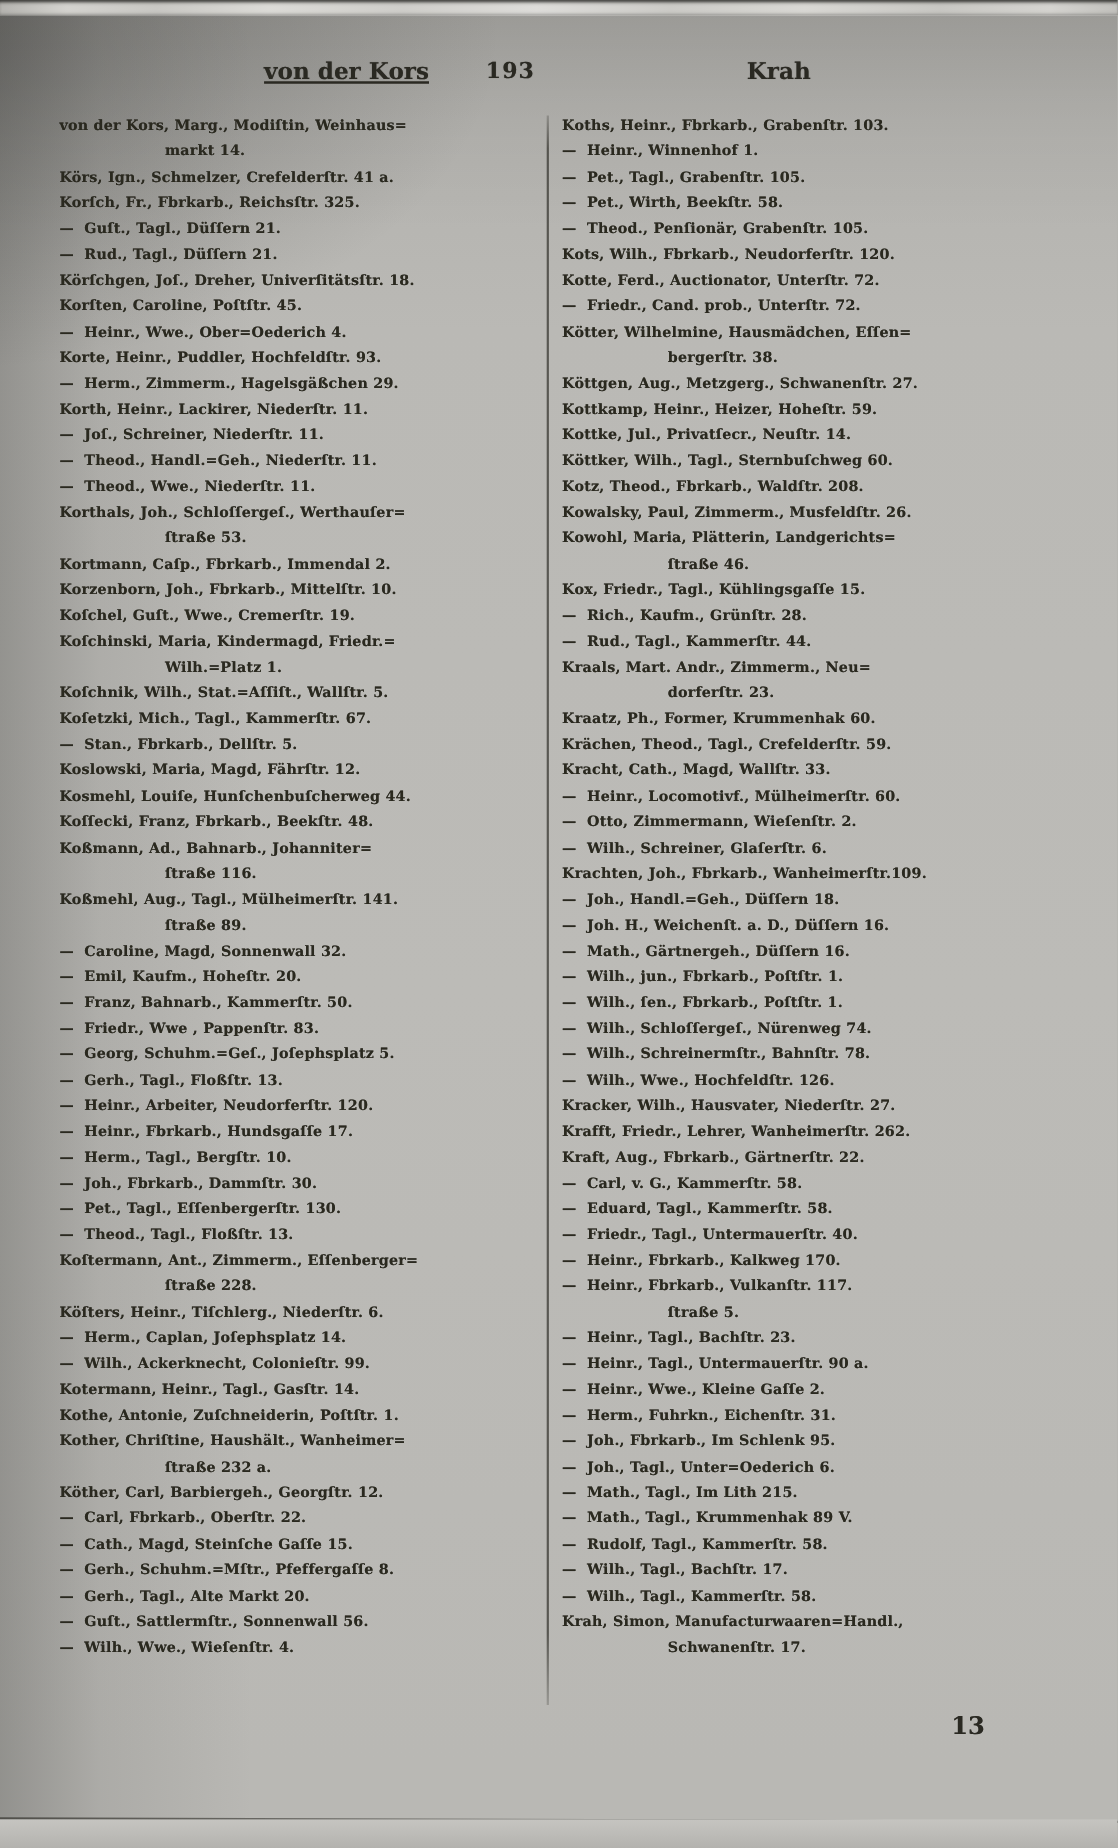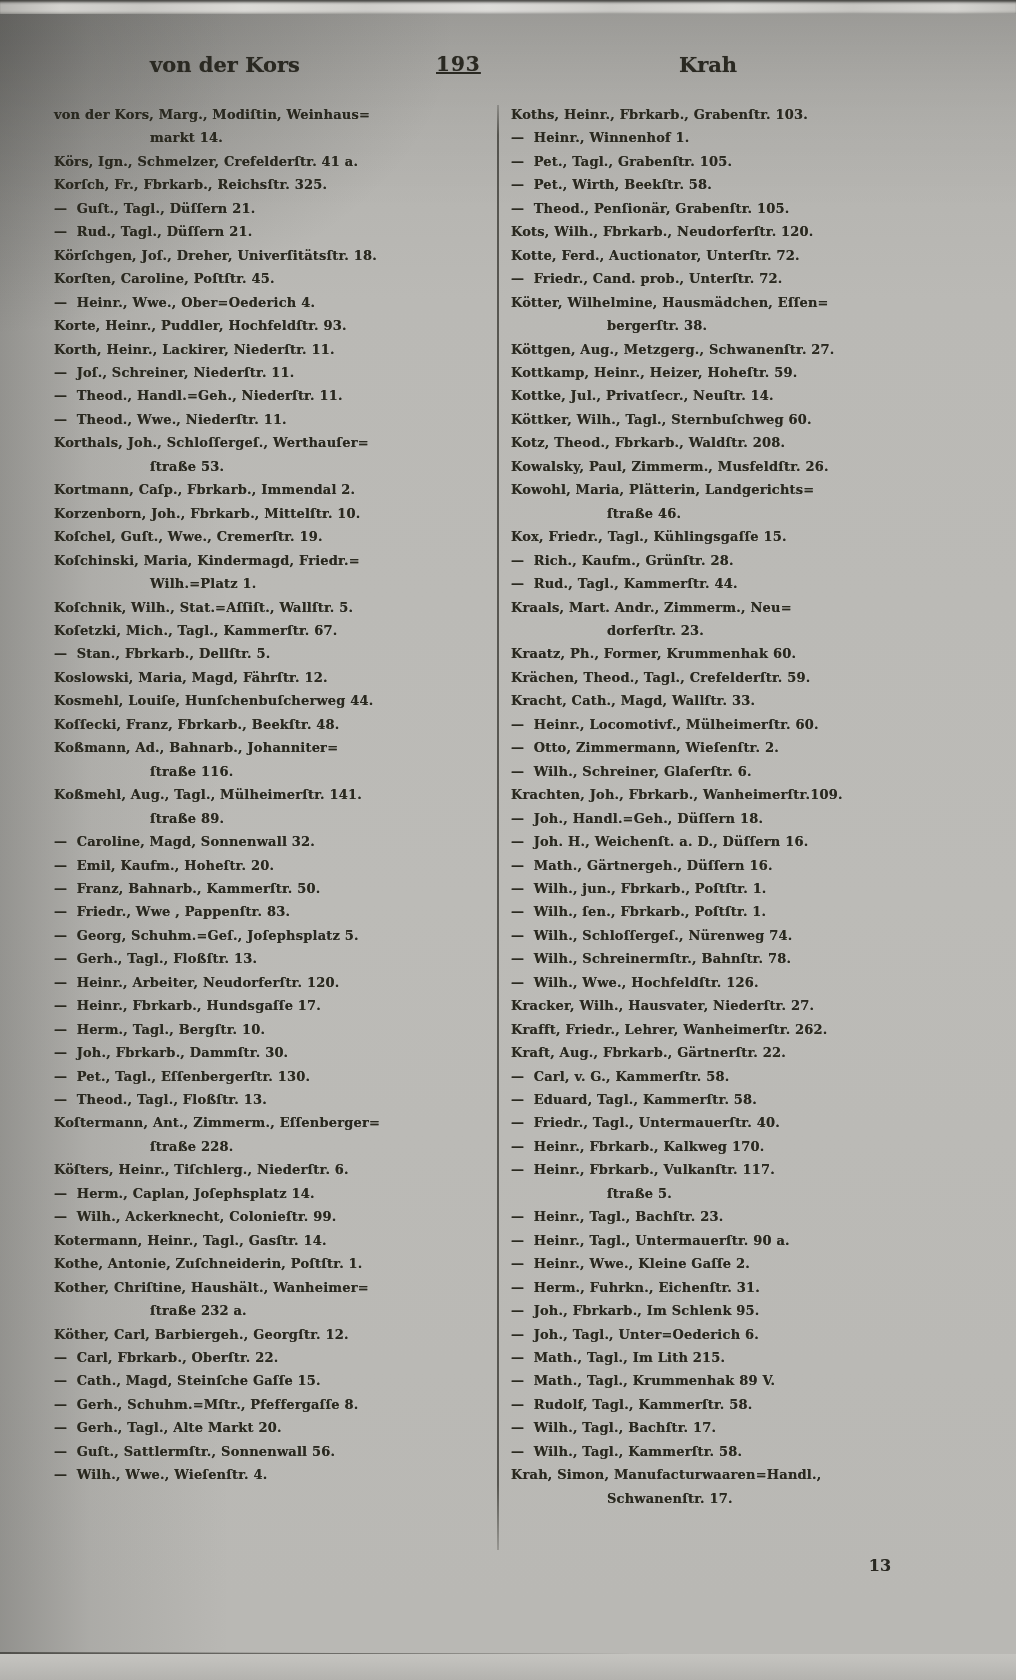--- a/index.html
+++ b/index.html
@@ -26,41 +26,41 @@
   .top-edge{
     position:absolute;top:0;left:0;right:0;height:14px;
     background:linear-gradient(90deg,#b5b4b0 0,#d4d3cf 6%,#c9c8c4 14%,#dcdbd7 24%,#cfceca 36%,#deddda 48%,#cccbc7 60%,#d9d8d4 72%,#c8c7c3 84%,#d5d4d0 94%,#c2c1bd 100%);
     box-shadow:inset 0 4px 3px -2px rgba(18,18,16,0.78), inset 0 -3px 3px -2px rgba(90,89,85,0.55);
   }
   .running-header{
     position:absolute;top:52px;left:0;width:100%;height:30px;
     font-weight:700;font-size:21px;color:#2a2922;
     text-shadow:0 0 0.7px rgba(32,31,26,0.55);
   }
-  .rh-left{position:absolute;left:150px;width:240px;text-align:left;}
-  .rh-num{position:absolute;left:436px;width:80px;font-size:20px;letter-spacing:1px;text-decoration:underline;}
+  .rh-left{position:absolute;left:150px;width:240px;text-align:right;text-decoration:underline;}
+  .rh-num{position:absolute;left:424px;width:80px;text-align:center;font-size:20px;letter-spacing:1px;}
   .rh-right{position:absolute;left:668px;width:80px;text-align:center;}
   .col{
     position:absolute;top:92px;
     font-size:13px;line-height:23.45px;font-weight:700;
     color:#2a291f;letter-spacing:0.2px;
     text-shadow:0 0 0.6px rgba(30,29,24,0.6);
     margin-top:11px;
   }
   .col-left{left:54px;width:442px;}
   .col-right{left:511px;width:460px;}
   .line{white-space:nowrap;}
   .line.c{padding-left:96px;}
   .divider{
     position:absolute;left:497px;top:105px;width:2px;height:1445px;
     background:linear-gradient(180deg,rgba(50,49,43,0.25),rgba(50,49,43,0.72) 30px,rgba(50,49,43,0.72) 1380px,rgba(50,49,43,0.25));
   }
   .signature{
     position:absolute;left:845px;top:1556px;width:70px;text-align:center;
-    font-size:16px;font-weight:700;color:#2a2922;
+    font-size:22px;font-weight:700;color:#2a2922;
     text-shadow:0 0 0.6px rgba(30,29,24,0.55);
   }
   .bottom-line{
     position:absolute;left:0;top:1652px;width:101%;height:1.6px;
     background:linear-gradient(90deg,rgba(62,61,56,0.78),rgba(62,61,56,0.5) 55%,rgba(62,61,56,0.82));
     transform:rotate(0.18deg);transform-origin:left center;
   }
   .bottom-edge{
     position:absolute;left:0;top:1654px;right:0;bottom:0;
     background:linear-gradient(180deg,#c5c4c0 0,#bfbeba 10px,#b3b2ae 26px);
@@ -84,20 +84,21 @@
       <div class="line">von der Kors, Marg., Modiſtin, Weinhaus=</div>
       <div class="line c">markt 14.</div>
       <div class="line">Körs, Ign., Schmelzer, Crefelderſtr. 41 a.</div>
       <div class="line">Korſch, Fr., Fbrkarb., Reichsſtr. 325.</div>
       <div class="line">—&nbsp;&nbsp;Guſt., Tagl., Düſſern 21.</div>
       <div class="line">—&nbsp;&nbsp;Rud., Tagl., Düſſern 21.</div>
       <div class="line">Körſchgen, Joſ., Dreher, Univerſitätsſtr. 18.</div>
       <div class="line">Korſten, Caroline, Poſtſtr. 45.</div>
       <div class="line">—&nbsp;&nbsp;Heinr., Wwe., Ober=Oederich 4.</div>
       <div class="line">Korte, Heinr., Puddler, Hochfeldſtr. 93.</div>
+      <div class="line">—&nbsp;&nbsp;Herm., Zimmerm., Hagelsgäßchen 29.</div>
       <div class="line">Korth, Heinr., Lackirer, Niederſtr. 11.</div>
       <div class="line">—&nbsp;&nbsp;Joſ., Schreiner, Niederſtr. 11.</div>
       <div class="line">—&nbsp;&nbsp;Theod., Handl.=Geh., Niederſtr. 11.</div>
       <div class="line">—&nbsp;&nbsp;Theod., Wwe., Niederſtr. 11.</div>
       <div class="line">Korthals, Joh., Schloſſergeſ., Werthauſer=</div>
       <div class="line c">ſtraße 53.</div>
       <div class="line">Kortmann, Caſp., Fbrkarb., Immendal 2.</div>
       <div class="line">Korzenborn, Joh., Fbrkarb., Mittelſtr. 10.</div>
       <div class="line">Koſchel, Guſt., Wwe., Cremerſtr. 19.</div>
       <div class="line">Koſchinski, Maria, Kindermagd, Friedr.=</div>

